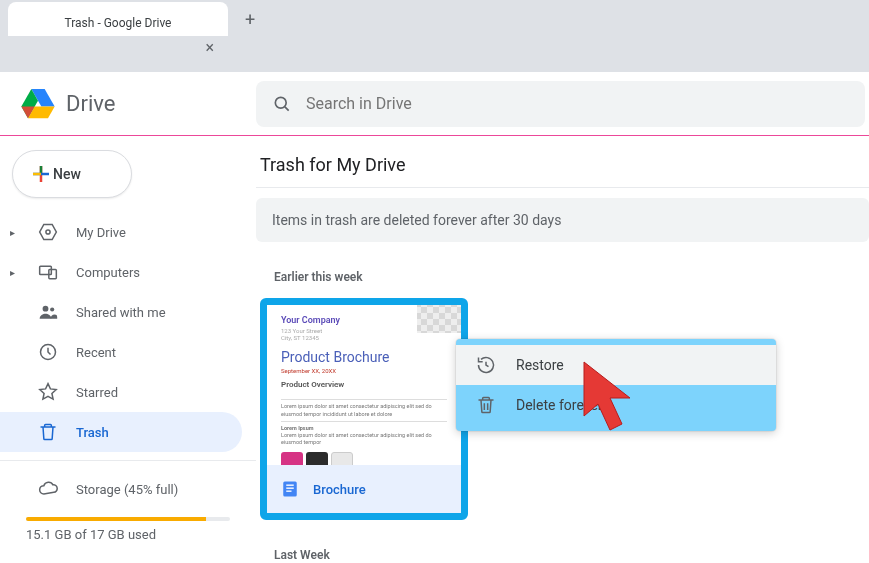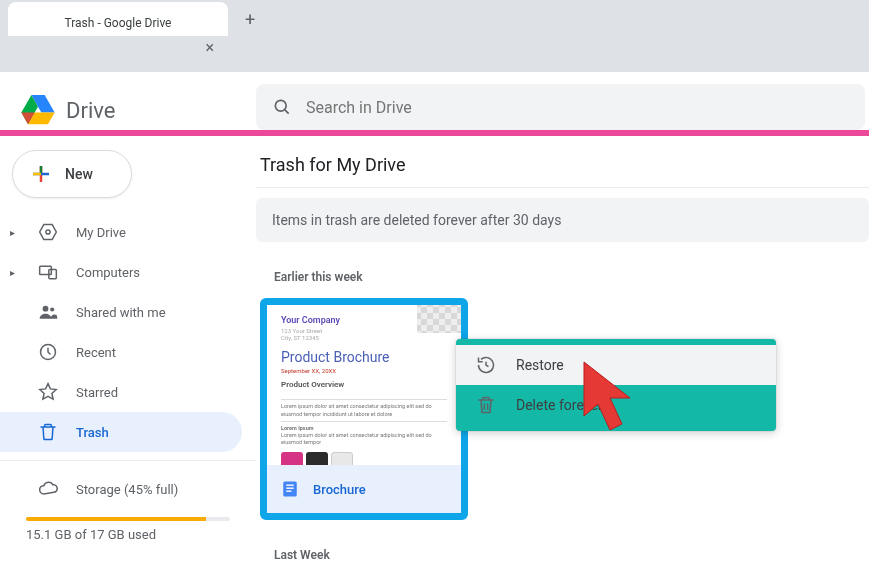--- a/index.html
+++ b/index.html
@@ -12,32 +12,32 @@
     .tab-close { color: #5f6368; font-size: 16px; margin-left: auto; padding: 0 4px; }
     .new-tab { width: 28px; height: 28px; display: flex; align-items: center; justify-content: center; color: #5f6368; font-size: 18px; margin-left: 8px; margin-bottom: 3px; }
     .addr-bar { background: #fff; height: 36px; display: flex; align-items: center; padding: 0 8px; gap: 12px; }
     .nav-btn { width: 24px; height: 24px; display: flex; align-items: center; justify-content: center; color: #5f6368; }
     .nav-btn.disabled { color: #bdc1c6; }
     .url-box { flex: 1; display: flex; align-items: center; gap: 10px; padding-left: 8px; color: #5f6368; font-size: 14px; }
     .url-text { color: #202124; }
     .url-path { color: #5f6368; }
     
     
-    .drive-header { height: 64px; display: flex; align-items: flex-end; border-bottom: 6px solid #ec4899; }
+    .drive-header { height: 64px; display: flex; align-items: center; border-bottom: 1px solid #ec4899; }
     .drive-logo-area { width: 256px; display: flex; align-items: center; padding-left: 18px; gap: 8px; }
     .drive-name { font-size: 22px; color: #5f6368; }
     .search-box { flex: 1; height: 46px; background: #f1f3f4; border-radius: 8px; display: flex; align-items: center; padding: 0 16px; gap: 14px; margin-right: 4px; }
     .search-box input { border: none; background: transparent; flex: 1; font-size: 16px; color: #5f6368; outline: none; }
     
     
     .main { display: flex; height: calc(563px - 72px - 64px); }
     
     
     .sidebar { width: 256px; padding-top: 10px; }
-    .new-button { margin: 4px 0 14px 12px; width: 120px; height: 48px; border: 1px solid #dadce0; border-radius: 24px; background: #fff; display: flex; align-items: center; gap: 12px; padding-left: 16px; font-size: 14px; color: #3c4043; font-weight: 500; box-shadow: 0 1px 2px rgba(0,0,0,0.08); }
+    .new-button { margin: 4px 0 14px 12px; width: 120px; height: 48px; border: 1px solid #dadce0; border-radius: 24px; background: #fff; display: flex; align-items: center; gap: 0; padding-left: 16px; font-size: 14px; color: #3c4043; font-weight: 500; box-shadow: 0 1px 2px rgba(0,0,0,0.08); }
     .nav-item { height: 40px; display: flex; align-items: center; padding-left: 10px; gap: 18px; font-size: 13px; color: #5f6368; border-radius: 0 20px 20px 0; margin-right: 14px; position: relative; }
     .nav-item.active { background: #e8f0fe; color: #1967d2; font-weight: 500; }
     .nav-item.active .nav-icon svg * { stroke: #1967d2; }
     .nav-expand { width: 8px; color: #5f6368; font-size: 10px; }
     .nav-icon { width: 20px; height: 20px; display: flex; align-items: center; justify-content: center; margin-left: 2px; }
     .nav-label { }
     .sidebar-divider { height: 1px; background: #e8eaed; margin: 8px 0 8px 0; }
     .storage-bar { margin: 8px 26px 6px 26px; height: 4px; background: #e8eaed; border-radius: 2px; overflow: hidden; }
     .storage-fill { height: 100%; background: #f9ab00; width: 88%; }
     .storage-text { font-size: 13px; color: #5f6368; margin-left: 26px; }
@@ -60,21 +60,21 @@
     .thumb-corner { position: absolute; top: 0; right: 0; width: 44px; height: 28px; background: repeating-conic-gradient(#d8d8d8 0 25%, #eee 0 50%) 50% / 12px 12px; }
     .thumb-devices { display: flex; gap: 3px; margin-top: 6px; }
     .phone { width: 22px; height: 38px; border-radius: 3px; }
     .phone.pink { background: #d63384; }
     .phone.black { background: #2c2c2c; }
     .phone.white { background: #e8e8e8; border: 1px solid #ccc; }
     .file-footer { height: 48px; background: #e8f0fe; display: flex; align-items: center; gap: 14px; padding: 0 14px; }
     .file-name { font-size: 13px; color: #1967d2; font-weight: 500; }
     
     
-    .context-menu { position: absolute; left: 456px; top: 339px; width: 320px; background: #14b8a6; border-radius: 4px; box-shadow: 0 2px 10px rgba(0,0,0,0.2), 0 0 0 1px rgba(0,0,0,0.05); padding: 6px 0; z-index: 50; text-align: right; }
+    .context-menu { position: absolute; left: 456px; top: 339px; width: 320px; background: #7dd3fc; border-radius: 4px; box-shadow: 0 2px 10px rgba(0,0,0,0.2), 0 0 0 1px rgba(0,0,0,0.05); padding: 6px 0; z-index: 50; text-align: right; }
     .menu-item { height: 40px; display: flex; align-items: center; gap: 20px; padding: 0 20px; font-size: 14px; color: #3c4043; }
     .menu-item.hover { background: #f1f3f4; }
     
     
     .red-arrow { position: absolute; left: 576px; top: 358px; z-index: 100; pointer-events: none; }
     
     svg { display: block; }
   </style>
 </head>
 <body>

